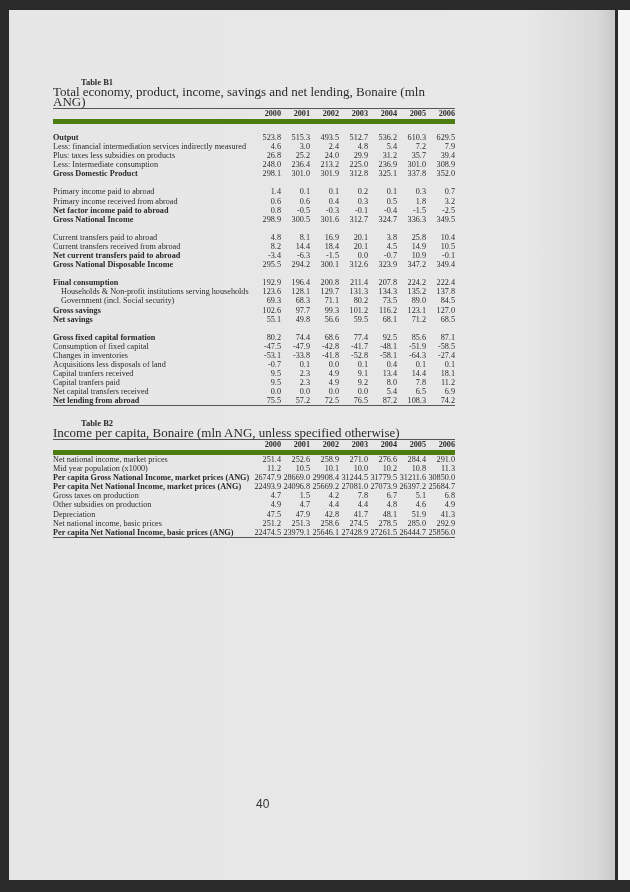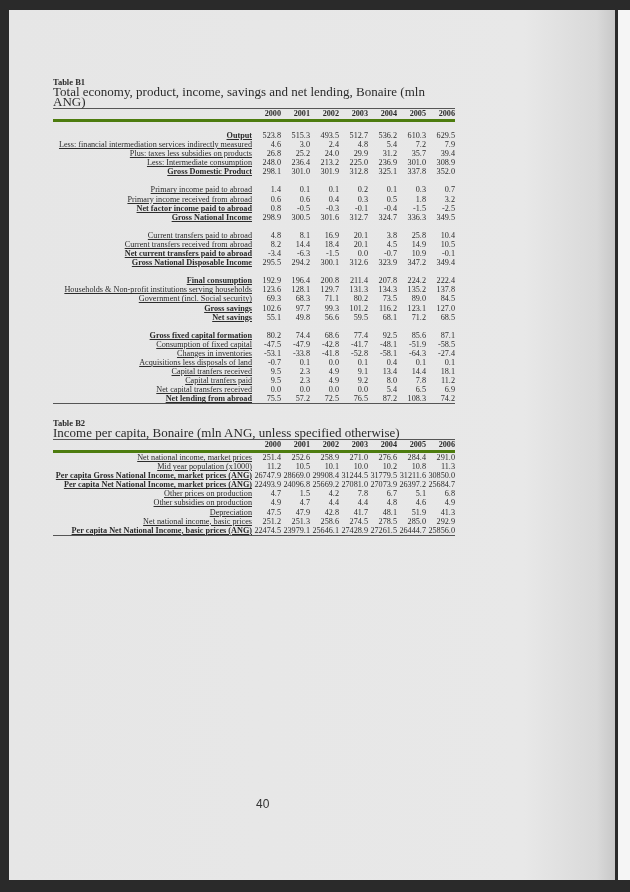--- a/index.html
+++ b/index.html
@@ -1,27 +1,27 @@
 <!DOCTYPE html>
 <html><head>
 <meta charset="utf-8">
 <style>
   html, body { margin:0; padding:0; }
   body { width:630px; height:892px; background:#2a2a2a; position:relative; overflow:hidden; }
   .page { position:absolute; left:9px; top:10px; width:606px; height:870px; background:#e6e6e6;
           background-image: linear-gradient(to right, #e6e6e6 0%, #e8e8e8 85%, #d9d9d9 97%, #c8c8c8 100%); }
   .edge { position:absolute; right:0; top:10px; width:12px; height:870px; background:#f5f5f5; }
   .tbl { position:absolute; left:53px; width:402px; font-family:"Liberation Serif", serif; color:#2b2b2b; font-size:8.2px; }
-  .tbl .tnum { font-weight:bold; font-size:8.5px; line-height:10px; }
+  .tbl .tnum { font-weight:bold; font-size:8.5px; line-height:10px;margin-left:28px; }
   .tbl .ttitle { font-weight:normal; font-size:13px; line-height:10px; border-bottom:1px solid #555; padding-bottom:1px; }
   table { width:100%; border-collapse:collapse; }
   td, th { padding:0; line-height:9.1px; white-space:nowrap; }
-  th { font-weight:bold; text-align:right; border-bottom:3px solid #4d7c0f; line-height:10px; }
+  th { font-weight:bold; text-align:right; border-bottom:5px solid #4d7c0f; line-height:10px; }
   td.v { text-align:right; width:29px; }
-  td.l { text-align:right;text-decoration:underline; }
+  td.l { text-align:left; }
   tr.b td.l { font-weight:bold; }
   tr.ind td.l { padding-left:8px; }
   tr.gap td { height:9px; }
   tr.last td { border-bottom:1.5px solid #555; }
   .pnum { position:absolute; left:256px; top:797px; font-family:"Liberation Sans", sans-serif; font-size:12px; color:#333; }
 </style>
 </head>
 <body>
 
 <div class="page"></div>
@@ -374,21 +374,21 @@
           <td class="l">Per capita Net National Income, market prices (ANG)</td>
           <td class="v">22493.9</td>
           <td class="v">24096.8</td>
           <td class="v">25669.2</td>
           <td class="v">27081.0</td>
           <td class="v">27073.9</td>
           <td class="v">26397.2</td>
           <td class="v">25684.7</td>
         </tr>
         <tr class="">
-          <td class="l">Other prices on  production</td>
+          <td class="l">Gross taxes on  production</td>
           <td class="v">4.7</td>
           <td class="v">1.5</td>
           <td class="v">4.2</td>
           <td class="v">7.8</td>
           <td class="v">6.7</td>
           <td class="v">5.1</td>
           <td class="v">6.8</td>
         </tr>
         <tr class="">
           <td class="l">Other subsidies on  production</td>

